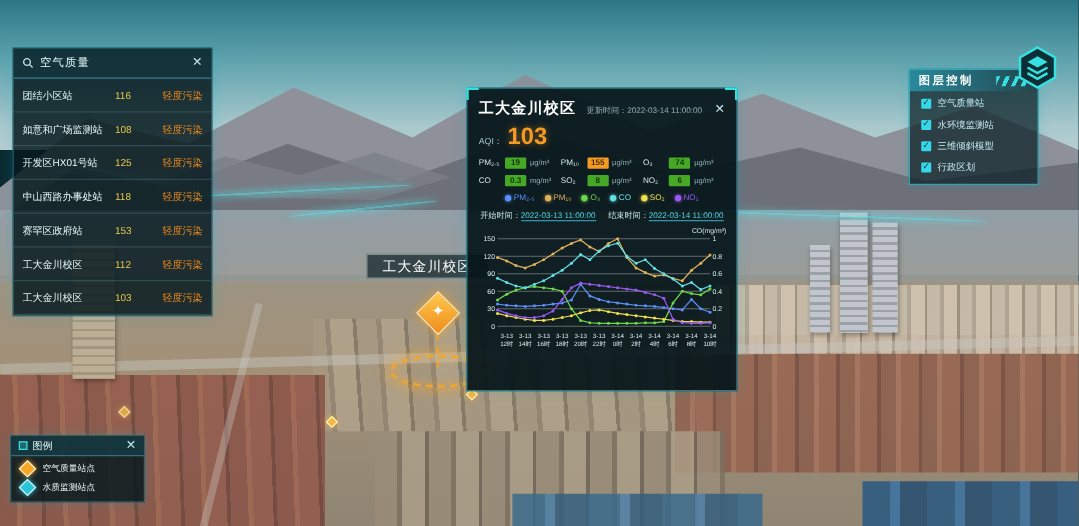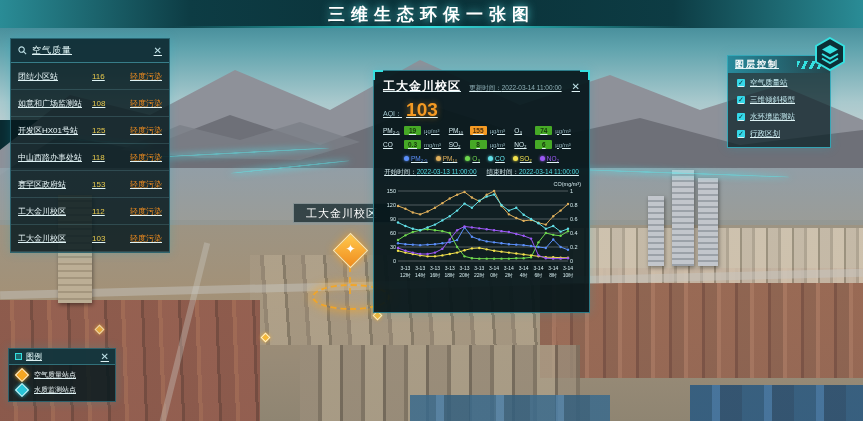--- a/index.html
+++ b/index.html
@@ -54,21 +54,21 @@
   .header { position:absolute; left:0; top:0; width:863px; height:28px;
     background:linear-gradient(90deg,#2a8c96 0%,#0d3c44 22%,#0a3138 50%,#0d3c44 78%,#2a8c96 100%);
     display:flex; align-items:center; justify-content:center; z-index:30; }
   .header:after { content:""; position:absolute; left:20%; bottom:0; width:60%; height:2px;
     background:linear-gradient(90deg,transparent,#35e0e0,transparent); }
   .header .title { color:#fff; font-size:17px; font-weight:bold; letter-spacing:6px;
     text-shadow:0 0 8px rgba(90,230,235,.9),0 1px 2px rgba(0,0,0,.6); }
 
   
   .panel { position:absolute; background:rgba(7,26,31,.85); color:#dff3f5;
-    border:1px solid rgba(70,170,190,.45); box-shadow:0 0 10px rgba(0,180,210,.2); z-index:20;text-decoration:underline; }
+    border:1px solid rgba(70,170,190,.45); box-shadow:0 0 10px rgba(0,180,210,.2); z-index:20; }
   .close { color:#bfe2e8; font-size:10px; cursor:pointer; line-height:1; }
 
   
   #station-panel { left:10px; top:38px; width:160px; }
   #station-panel .hd { display:flex; align-items:center; gap:5px; height:24px; padding:0 7px;
     background:rgba(20,52,60,.9); border-bottom:1px solid rgba(90,200,215,.5); }
   #station-panel .hd .t { flex:1; font-size:9px; color:#eaffff; letter-spacing:1px; }
   .srow { display:flex; align-items:center; height:27px; padding:0 7px;
     border-bottom:1px solid rgba(120,180,190,.22); }
   .srow .nm { flex:1; font-size:8px; color:#e8f6f8; white-space:nowrap; overflow:hidden; }
@@ -183,23 +183,20 @@
   </div>
   <div id="marker-dia">
     <div class="fan">✦</div>
   </div>
   <div id="marker-stem"></div>
   <div id="marker-ring"></div>
   <div class="mini-dia" style="left:374px;top:312px;"></div>
   <div class="mini-dia" style="left:262px;top:334px;"></div>
   <div class="mini-dia" style="left:96px;top:326px;opacity:.8;"></div>
 
-  <div class="header">
-    <div class="title">三维生态环保一张图</div>
-  </div>
 
   <div id="station-panel" class="panel">
     <div class="hd">
       <svg width="9" height="9" viewBox="0 0 10 10">
         <circle cx="4" cy="4" r="3" fill="none" stroke="#bfe2e8" stroke-width="1.2"></circle>
         <line x1="6.3" y1="6.3" x2="9" y2="9" stroke="#bfe2e8" stroke-width="1.2"></line>
       </svg>
       <span class="t">空气质量</span>
       <span class="close">✕</span>
     </div>
@@ -518,25 +515,25 @@
       <span class="t">图层控制</span>
       <span class="slashes"></span>
     </div>
     <div id="layer-rows">
         <div class="lrow">
           <span class="chk">✓</span>
           <span class="ll">空气质量站</span>
         </div>
         <div class="lrow">
           <span class="chk">✓</span>
-          <span class="ll">三维倾斜模型</span>
+          <span class="ll">水环境监测站</span>
         </div>
         <div class="lrow">
           <span class="chk">✓</span>
-          <span class="ll">水环境监测站</span>
+          <span class="ll">三维倾斜模型</span>
         </div>
         <div class="lrow">
           <span class="chk">✓</span>
           <span class="ll">行政区划</span>
         </div>
       </div>
   </div>
   <svg id="hex-icon" viewBox="0 0 36 36">
     <polygon points="18,2 32,10 32,26 18,34 4,26 4,10" fill="#0c2f36" stroke="#35e0e0" stroke-width="2"></polygon>
     <polygon points="18,9 26,13.5 18,18 10,13.5" fill="#35e0e0"></polygon>

